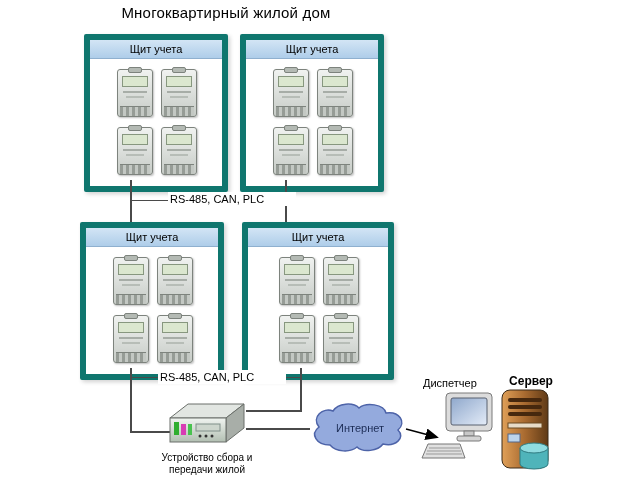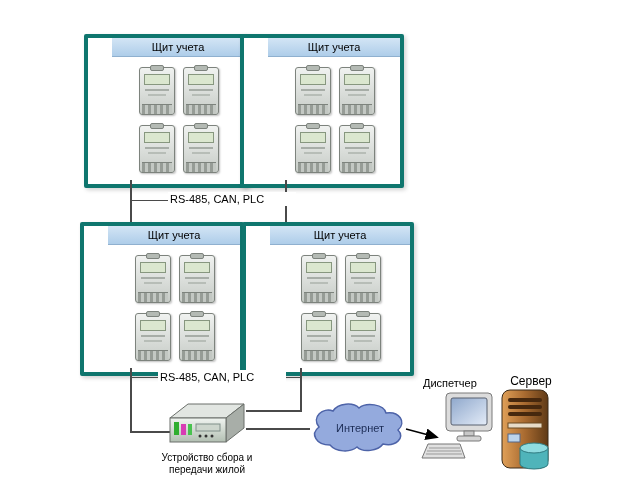--- a/index.html
+++ b/index.html
@@ -7,24 +7,23 @@
     position:relative; width:640px; height:480px; background:#ffffff;
     font-family:"Liberation Sans", sans-serif; color:#000; overflow:hidden;
   }
   .title {
     position:absolute; left:76px; top:4px; width:300px;
     font-size:15px; text-align:center; letter-spacing:0.2px;
   }
   
   .panel {
     position:absolute; background:#fff;
-    border:4px solid #0f766e; border-radius:2px;
+    border:6px solid #0f766e; border-radius:2px;
     box-shadow:2px 2px 4px rgba(0,0,0,0.18);
     overflow:hidden;
-    padding-left:24px;
   }
   .panel-header {
     height:18px; line-height:18px; text-align:center; font-size:11px;
     background:linear-gradient(180deg,#d3e5f5 0%,#aecde9 100%);
     border-bottom:1px solid #8fb0cf;
   }
   .meter-grid {
     display:grid; grid-template-columns:34px 34px; gap:10px 10px;
     justify-content:center; padding-top:10px;
   }
@@ -49,28 +48,29 @@
     position:absolute; bottom:0; left:2px; right:2px; height:9px;
     background:repeating-linear-gradient(90deg,#969c96 0 3px,#c3c8c3 3px 6px);
     border-top:1px solid #7d837d;
   }
   .line { position:absolute; background:#4a4a4a; }
   .bus-label {
     position:absolute; background:#fff; font-size:11px; text-align:left; padding:1px 2px;
   }
   .small-label { position:absolute; font-size:11px; }
   .device-label { position:absolute; font-size:10px; line-height:12px; text-align:center; }
-  .server-label { position:absolute; font-size:12px; font-weight:normal; text-align:center; }
+  .server-label { position:absolute; font-size:12px; font-weight:bold; text-align:center; }
   svg { position:absolute; overflow:visible; }
 </style>
 </head>
 <body>
 
 <div class="stage">
 
+  <div class="title">Многоквартирный жилой дом</div>
 
   <div class="panel" style="left:84px;top:34px;width:132px;height:146px">
     <div class="panel-header">Щит учета</div>
     <div class="meter-grid">
       <div class="meter">
           <div class="m-tab"></div>
           <div class="m-screen"></div>
           <div class="m-l1"></div>
           <div class="m-l2"></div>
           <div class="m-term"></div>

